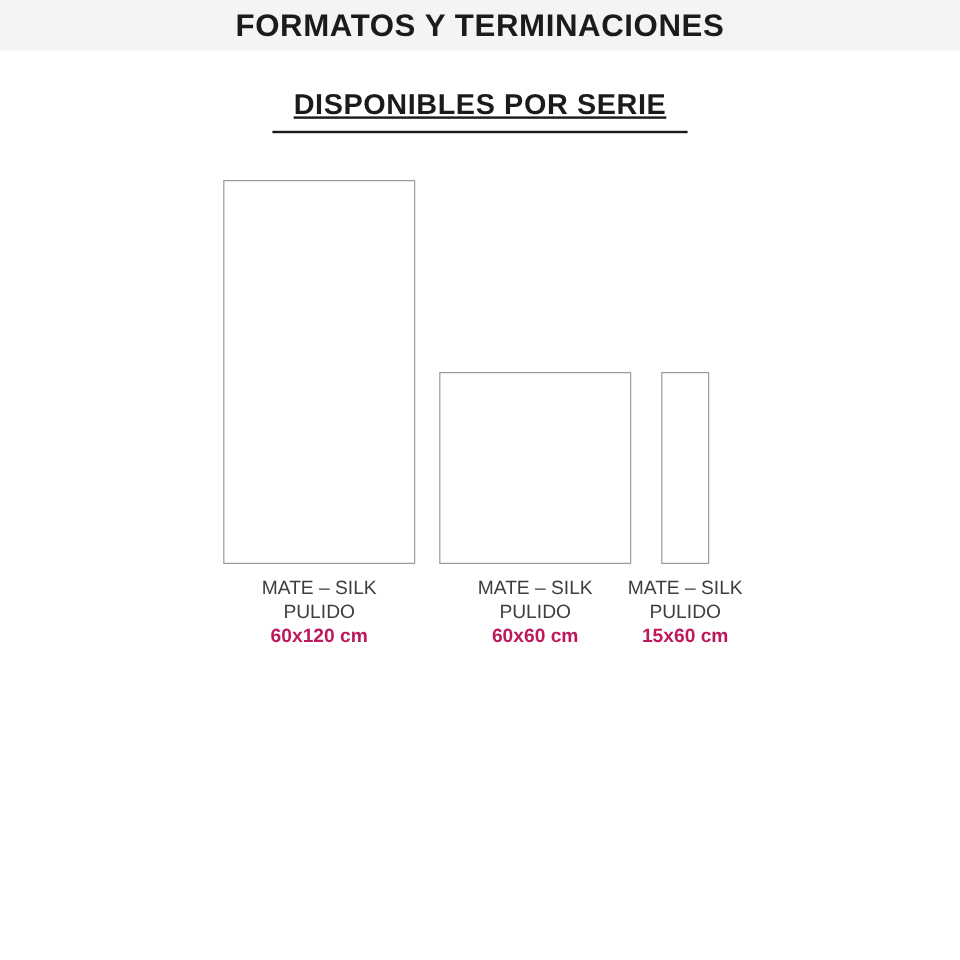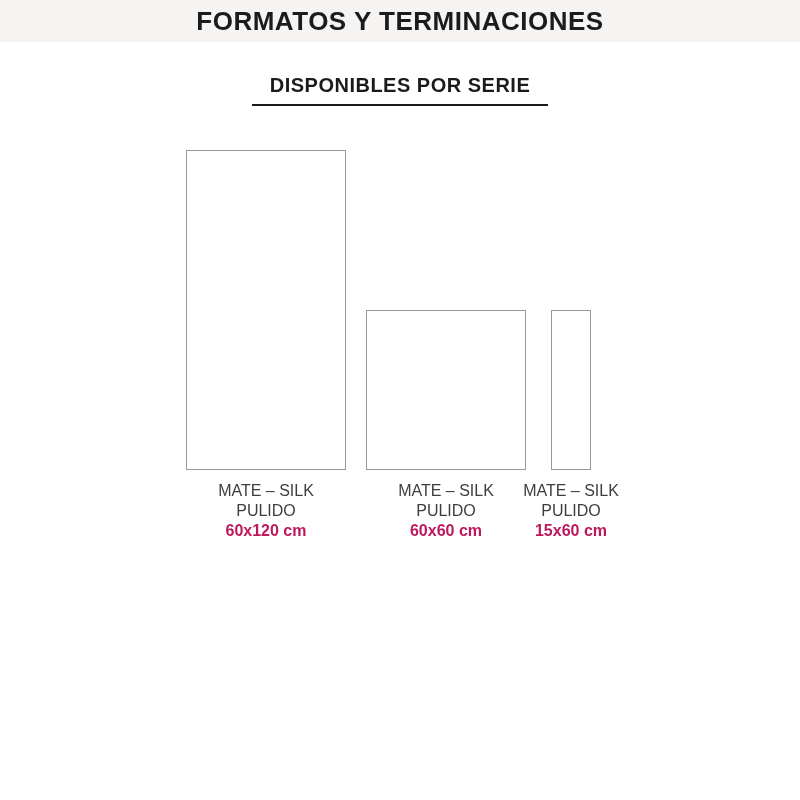--- a/index.html
+++ b/index.html
@@ -38,27 +38,28 @@
     white-space: nowrap;
   }
   .subtitle-wrap {
     position: absolute;
     left: 0; top: 74px;
     width: 800px;
     text-align: center;
   }
   .section-subtitle {
     display: inline-block;
-    font-size: 20px;
+    font-size: 24px;
     font-weight: bold;
     letter-spacing: 0.5px;
     color: var(--title_text);
     padding: 0 18px 7px 18px;
     border-bottom: 2px solid var(--underline);
     white-space: nowrap;
+    text-decoration: underline;
   }
   .tile {
     position: absolute;
     bottom: 152px;
     display: flex;
     flex-direction: column;
     align-items: center;
   }
   .tile-1 { left: 186px; width: 160px; }
   .tile-2 { left: 366px; width: 160px; }

